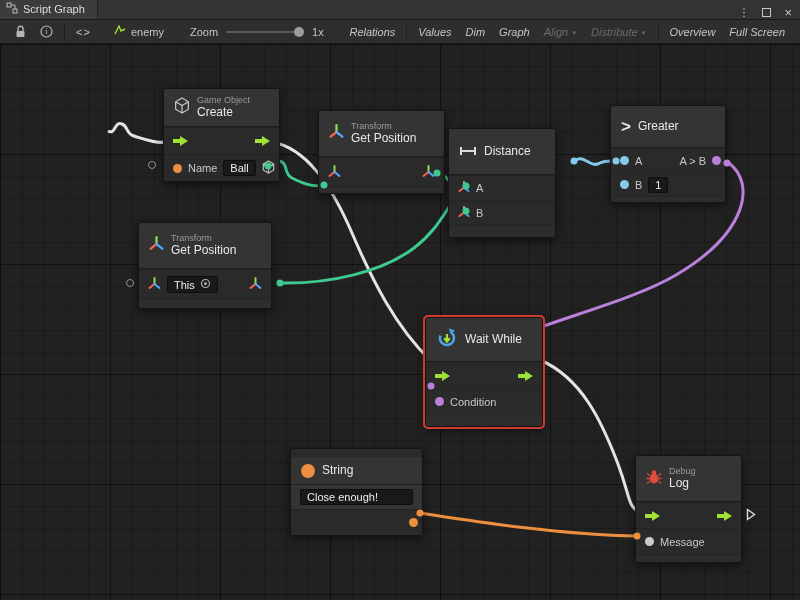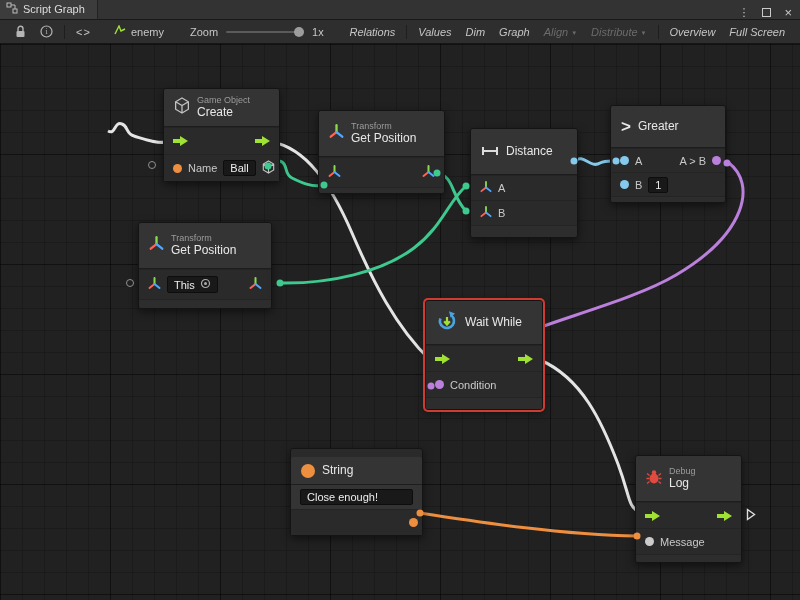--- a/index.html
+++ b/index.html
@@ -248,21 +248,21 @@
           <svg width="13" height="13" viewBox="0 0 13 13">
               <path d="M6.5 7 L6.5 1" stroke="#8ada4b" stroke-width="2" stroke-linecap="round"></path>
               <path d="M6.5 7 L1.5 11" stroke="#ff6352" stroke-width="2" stroke-linecap="round"></path>
               <path d="M6.5 7 L11.5 11" stroke="#52a8ff" stroke-width="2" stroke-linecap="round"></path>
             </svg>
         </span>
       </div>
       <div class="nfooter" style="height:9px;"></div>
     </div>
 
-    <div class="node" style="left:470px; top:84px; width:108px;">
+    <div class="node" style="left:448px; top:84px; width:108px;">
       <div class="nheader" style="height:46px;">
         <span>
           <svg width="18" height="12" viewBox="0 0 18 12">
               <path d="M2 2 V10 M16 2 V10 M2 6 H16" stroke="#dcdcdc" stroke-width="2"></path>
             </svg>
         </span>
         <span class="titles">
             <span class="ttl">Distance</span>
           </span>
       </div>
@@ -303,21 +303,21 @@
         <span class="dot dot-purple" style="margin-right:-5px;"></span>
       </div>
       <div class="row" style="height:24px;">
         <span class="dot dot-blue"></span>
         <span>B</span>
         <span class="field" style="min-width:16px; justify-content:center;">1</span>
       </div>
       <div class="nfooter" style="height:6px;"></div>
     </div>
 
-    <div class="node selected" style="left:425px; top:256px; width:118px;">
+    <div class="node selected" style="left:425px; top:273px; width:118px;">
       <div class="nheader" style="height:44px;">
         <span>
           <svg width="22" height="22" viewBox="0 0 22 22">
             <circle cx="11" cy="11" r="7" fill="none" stroke="#4aa3e0" stroke-width="2.6" stroke-dasharray="31 13" transform="rotate(-55 11 11)"></circle>
             <path d="M13 1.2 L19 3.6 L14.6 7.4 Z" fill="#4aa3e0"></path>
             <path d="M11 7 V13.5 M8.2 11.2 L11 14.6 L13.8 11.2" fill="none" stroke="#9fe234" stroke-width="2.2"></path>
           </svg>
         </span>
         <span class="titles">
             <span class="ttl">Wait While</span>

